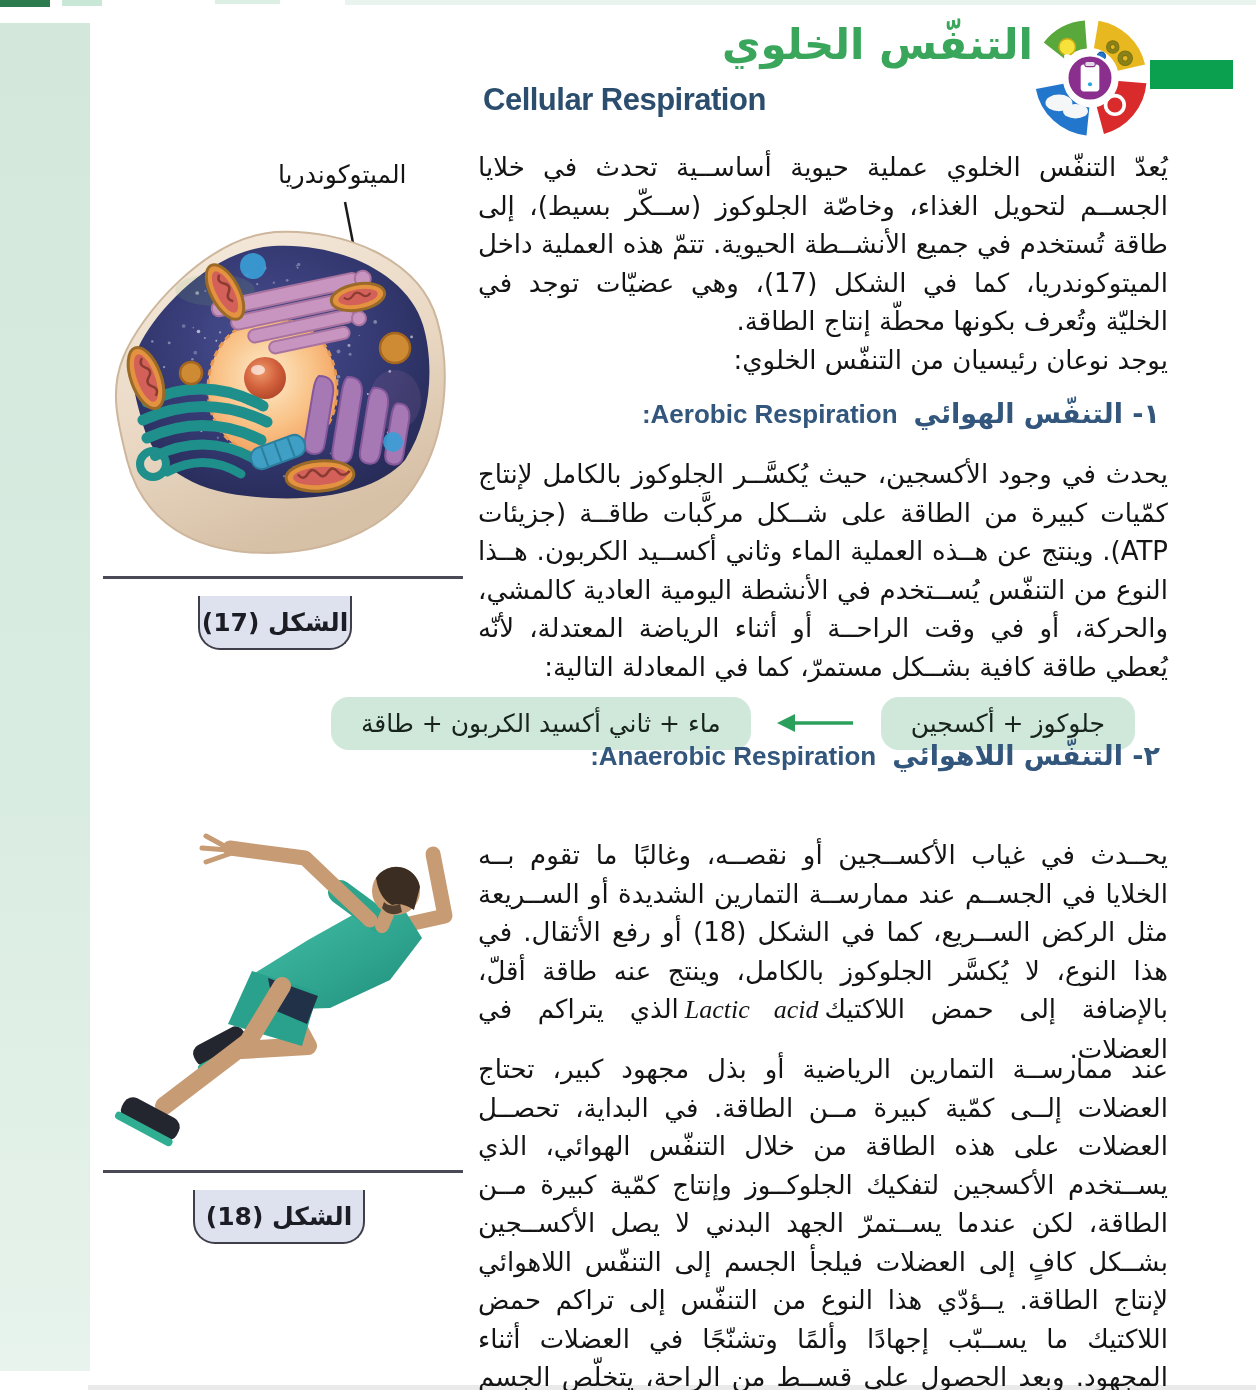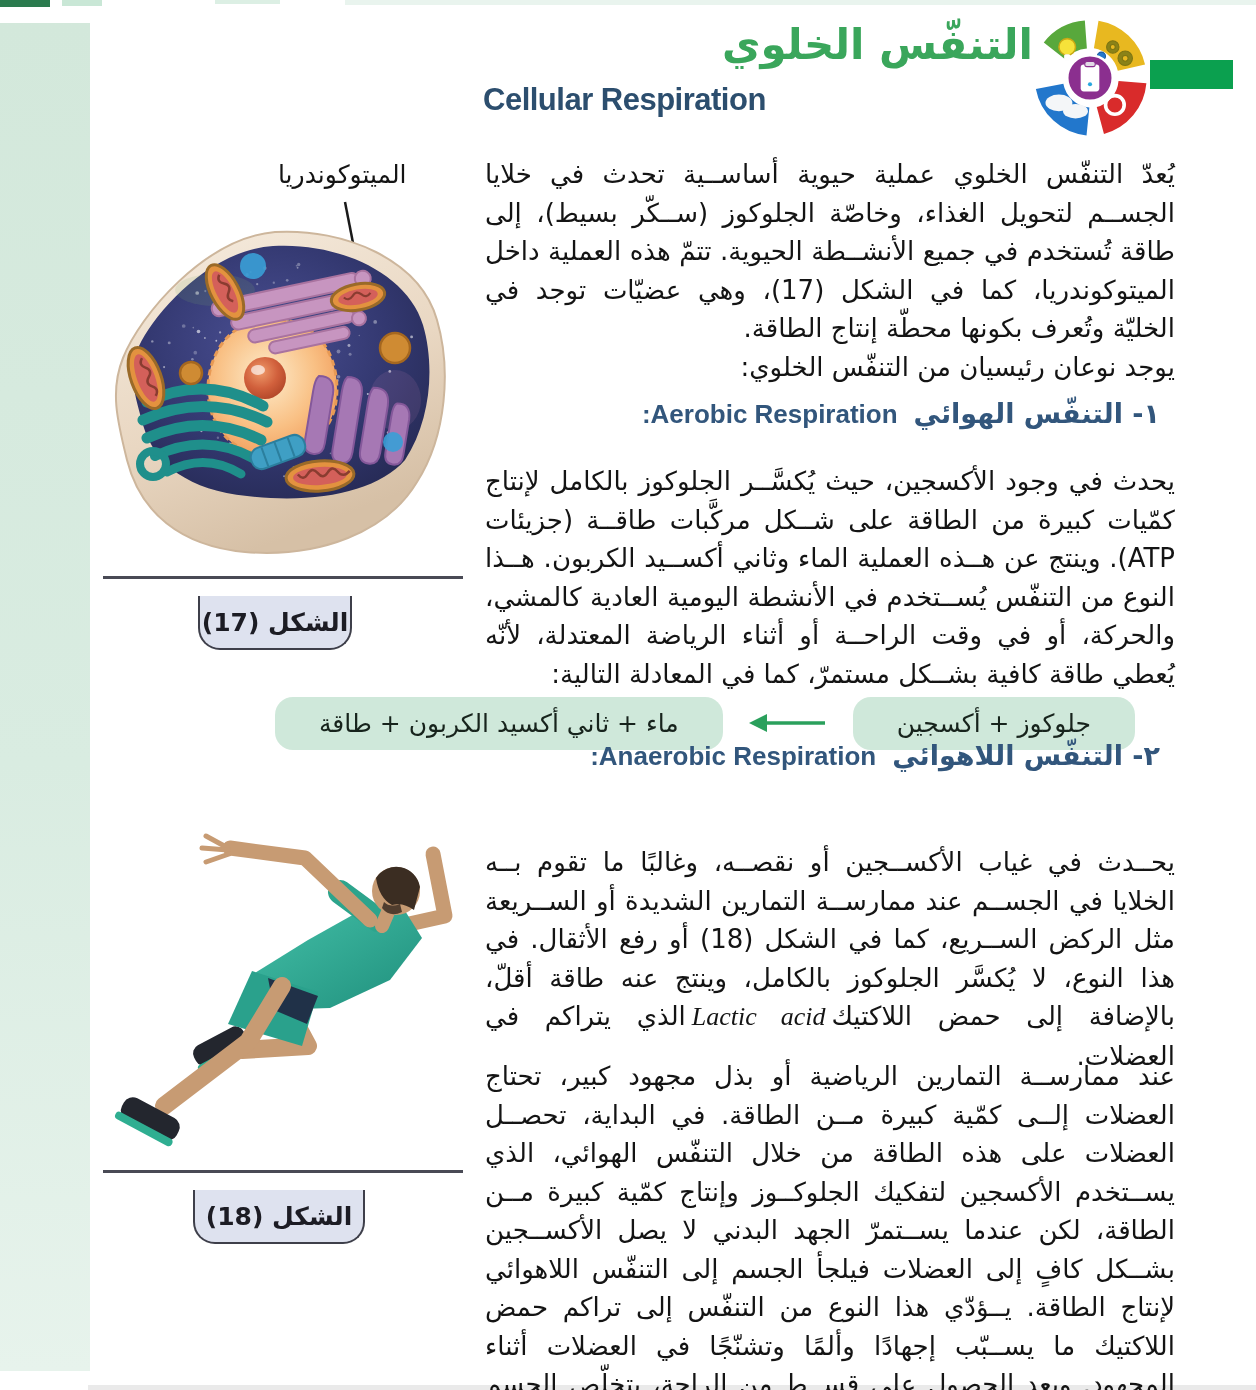--- a/index.html
+++ b/index.html
@@ -17,31 +17,31 @@
   #green-block{left:1150px;top:60px;width:83px;height:29px;background:#0ba04f;}
 
   
   #title-ar{position:absolute;right:223px;top:20px;font-size:42px;font-weight:bold;
     color:#3aa65b;direction:rtl;white-space:nowrap;}
   #title-en{position:absolute;left:483px;top:82px;font-size:31px;font-weight:bold;
     color:#2c4e6e;font-family:"Liberation Sans",sans-serif;letter-spacing:-0.5px;}
   #lesson-icon{position:absolute;left:1032px;top:20px;width:116px;height:116px;}
 
   
-  .body-p{position:absolute;left:470px;width:690px;margin:15px;direction:rtl;
+  .body-p{position:absolute;left:470px;width:690px;margin:8px;direction:rtl;
     text-align:justify;font-size:26px;line-height:38.5px;color:#141414;}
   .latin-italic{font-family:"Liberation Serif",serif;font-style:italic;font-size:26px;margin:0 6px;}
   .sec-heading{position:absolute;left:470px;width:690px;direction:rtl;white-space:nowrap;
     font-size:27px;font-weight:bold;color:#32567c;}
   .sec-heading .h-en{font-family:"Liberation Sans",sans-serif;margin-right:16px;font-size:26px;margin-top:44px;}
 
   
   #equation-row{position:absolute;left:470px;top:688px;width:665px;height:70px;
     direction:rtl;display:flex;align-items:center;gap:24px;}
-  .eq-box{background:#cfe8da;border-radius:18px;padding:12px 44px;font-size:25px;
+  .eq-box{background:#cfe8da;border-radius:18px;padding:12px 30px;font-size:25px;
     color:#17231c;white-space:nowrap;}
   #eq-arrow{flex:0 0 auto;}
 
   
   .fig-rule{position:absolute;left:103px;width:360px;border-top:3px solid #494a55;}
   .fig-tab{position:absolute;top:17px;height:52px;background:#dee2ef;
     border:2.5px solid #3e3f4a;border-top:none;border-radius:0 0 22px 22px;
     display:flex;align-items:center;justify-content:center;
     font-size:25px;font-weight:bold;color:#1c1c24;direction:rtl;}
   #fig17-tab{left:95px;width:150px;}

